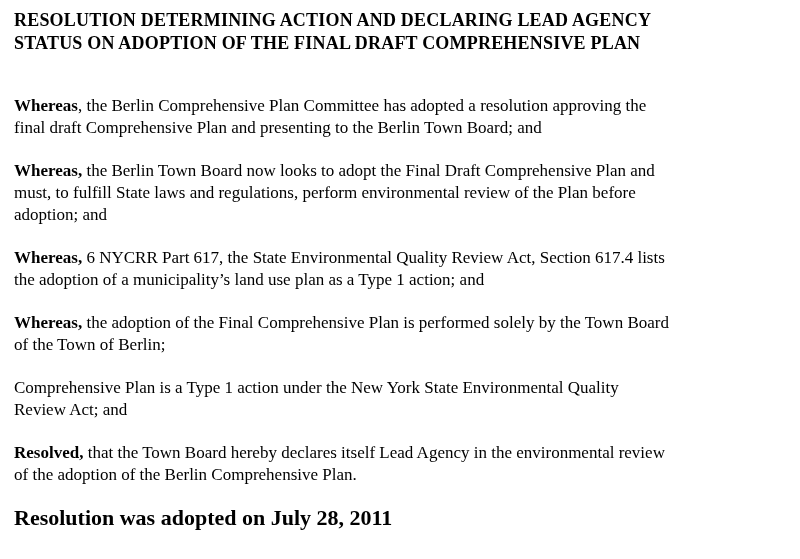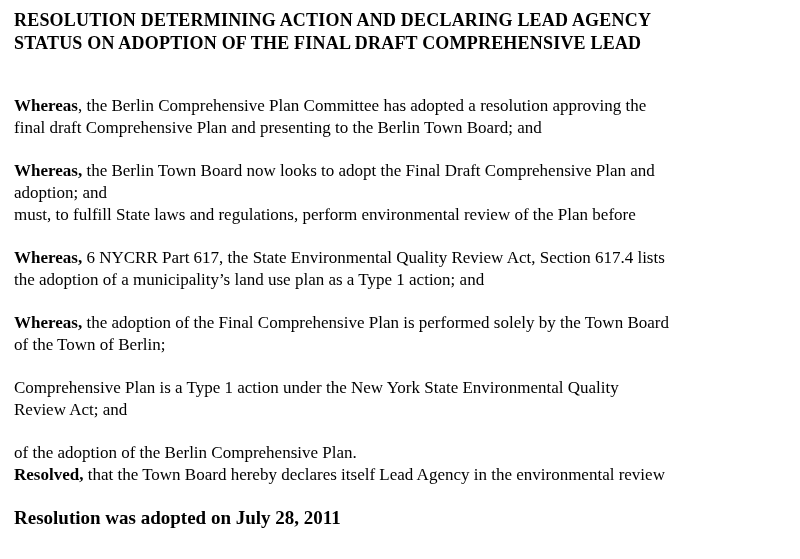--- a/index.html
+++ b/index.html
@@ -32,57 +32,57 @@
   }
   .line {
     display: block;
     white-space: nowrap;
   }
   .bold {
     font-weight: bold;
     margin-top: 40px;
   }
   .adoption {
-    font-size: 19px;
+    font-size: 22px;
     line-height: 22px;
     font-weight: bold;
     margin: 0;
   }
 </style>
 </head>
 <body>
 
 <div class="page">
   <h1 class="title">
     <span class="line">RESOLUTION DETERMINING ACTION AND DECLARING LEAD AGENCY</span>
-    <span class="line">STATUS ON ADOPTION OF THE FINAL DRAFT COMPREHENSIVE LEAD</span>
+    <span class="line">STATUS ON ADOPTION OF THE FINAL DRAFT COMPREHENSIVE PLAN</span>
   </h1>
 
   <div id="paragraphs">
       <p class="para">
         <span class="line"><span class="bold">Whereas</span><span>, the Berlin Comprehensive Plan Committee has adopted a resolution approving the</span></span>
         <span class="line"><span>final draft Comprehensive Plan and presenting to the Berlin Town Board; and</span></span>
       </p>
       <p class="para">
         <span class="line"><span class="bold">Whereas,</span><span> the Berlin Town Board now looks to adopt the Final Draft Comprehensive Plan and</span></span>
+        <span class="line"><span>must, to fulfill State laws and regulations, perform environmental review of the Plan before</span></span>
         <span class="line"><span>adoption; and</span></span>
-        <span class="line"><span>must, to fulfill State laws and regulations, perform environmental review of the Plan before</span></span>
       </p>
       <p class="para">
         <span class="line"><span class="bold">Whereas,</span><span> 6 NYCRR Part 617, the State Environmental Quality Review Act, Section 617.4 lists</span></span>
         <span class="line"><span>the adoption of a municipality’s land use plan as a Type 1 action; and</span></span>
       </p>
       <p class="para">
         <span class="line"><span class="bold">Whereas,</span><span> the adoption of the Final Comprehensive Plan is performed solely by the Town Board</span></span>
         <span class="line"><span>of the Town of Berlin;</span></span>
       </p>
       <p class="para">
         <span class="line"><span>Comprehensive Plan is a Type 1 action under the New York State Environmental Quality</span></span>
         <span class="line"><span>Review Act; and</span></span>
       </p>
       <p class="para">
+        <span class="line"><span class="bold">Resolved,</span><span> that the Town Board hereby declares itself Lead Agency in the environmental review</span></span>
         <span class="line"><span>of the adoption of the Berlin Comprehensive Plan.</span></span>
-        <span class="line"><span class="bold">Resolved,</span><span> that the Town Board hereby declares itself Lead Agency in the environmental review</span></span>
       </p>
     </div>
 
   <p class="adoption">Resolution was adopted on July 28, 2011</p>
 </div>
 
 </body></html>

